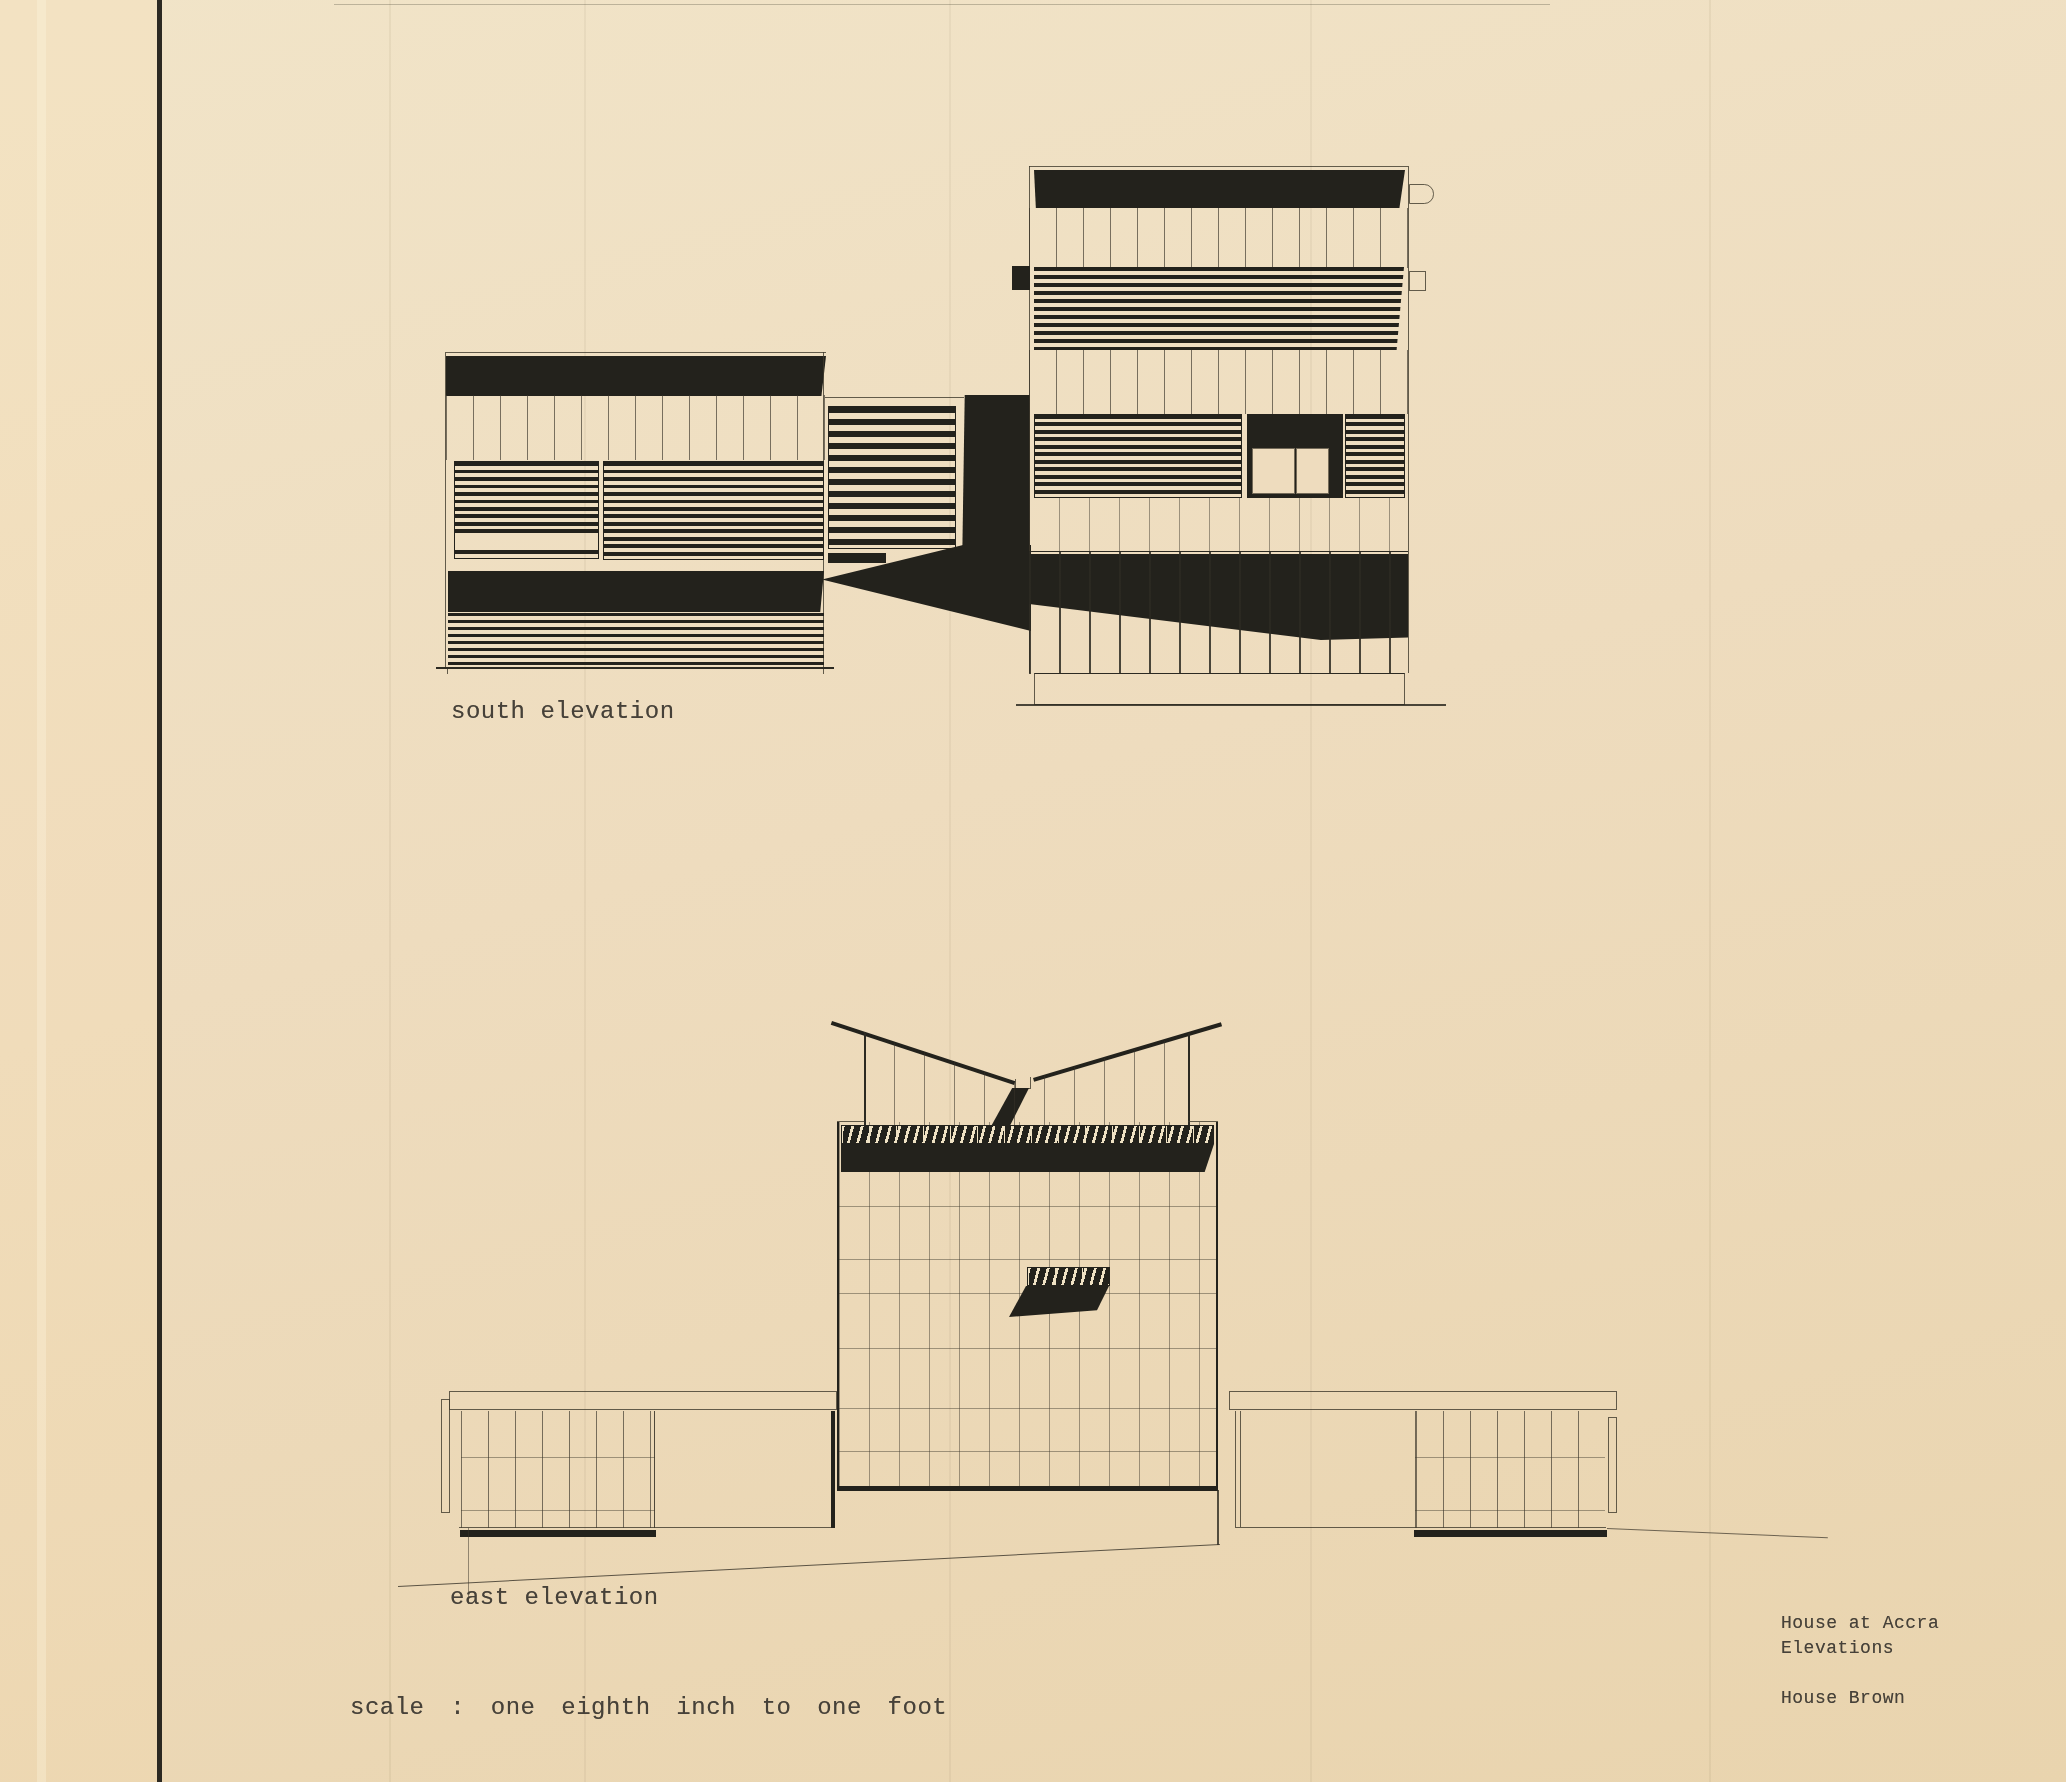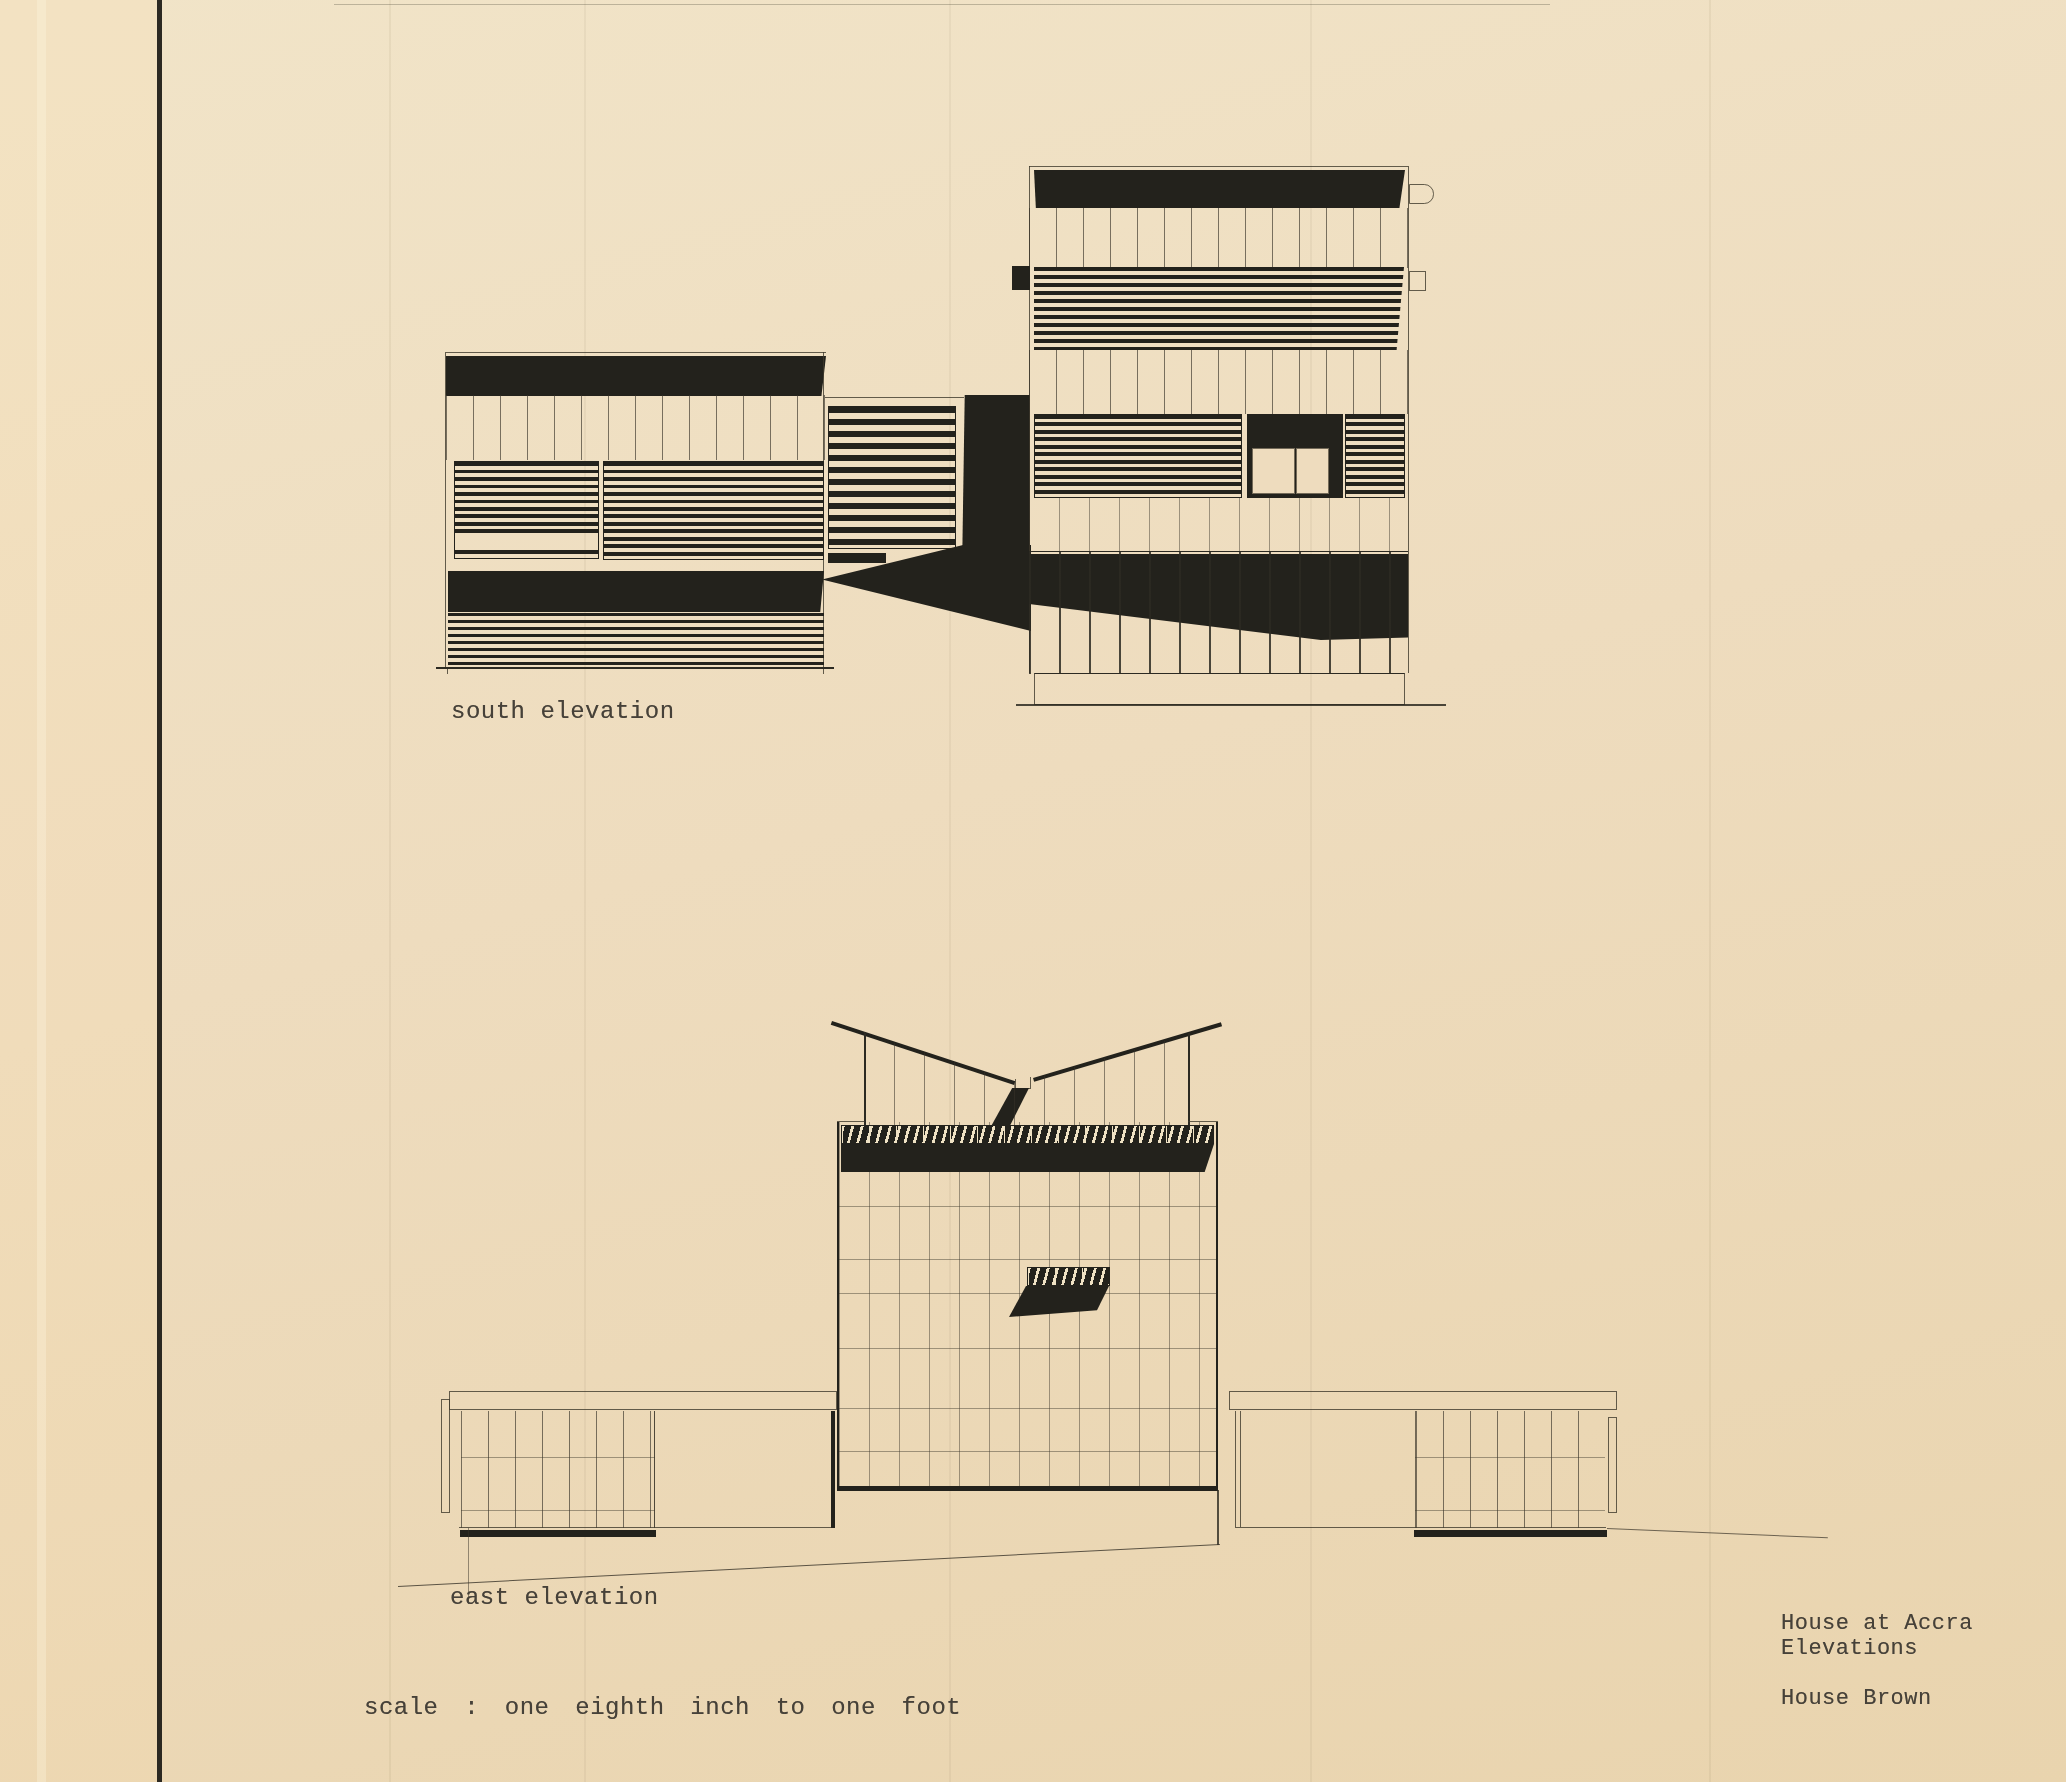--- a/index.html
+++ b/index.html
@@ -23,21 +23,21 @@
   .vlines55{background:repeating-linear-gradient(90deg,rgba(55,50,40,0.55) 0 1.1px,rgba(0,0,0,0) 1.1px 30px);}
   .vlines55f{background:repeating-linear-gradient(90deg,rgba(55,50,40,0.45) 0 1.1px,rgba(0,0,0,0) 1.1px 30px);}
   
   .louverband{background:
       repeating-linear-gradient(90deg,#efe2c4 0 1.1px,rgba(0,0,0,0) 1.1px 27px),
       repeating-linear-gradient(105deg,#efe2c4 0 2.7px,rgba(0,0,0,0) 2.7px 9.1px);
       background-color:var(--ink);border:1.1px solid var(--ink);box-sizing:border-box;}
   .posts{background:repeating-linear-gradient(90deg,rgba(44,42,34,0.85) 0 2.2px,rgba(0,0,0,0) 2.2px 30px);}
   .label{color:var(--text);font-size:24px;letter-spacing:0.5px;white-space:pre;
          text-shadow:0 0 0.5px rgba(60,55,45,0.45);}
-  .titleblock{color:var(--text);font-size:22px;line-height:25px;letter-spacing:0.5px;
+  .titleblock{color:var(--text);font-size:18px;line-height:25px;letter-spacing:0.5px;
          text-shadow:0 0 0.5px rgba(60,55,45,0.45);}
 </style>
 </head>
 <body>
 
 <div class="sheet">
 
   <div class="abs" style="left:0;top:0;width:160px;height:1783px;background:rgba(255,220,160,0.14);"></div>
   <div class="abs" style="left:37px;top:0;width:8.6px;height:1783px;background:rgba(255,248,230,0.30);"></div>
   <div class="abs" style="left:157px;top:0;width:4.8px;height:1783px;background:#1f1d17;opacity:0.94;"></div>
@@ -154,21 +154,21 @@
     <div class="abs ink" style="left:1414px;top:1530px;width:193px;height:6.5px;"></div>
     <div class="abs lineborder" style="left:1608px;top:1417px;width:9.1px;height:96px;"></div>
 
     <div class="abs" style="left:398px;top:1586px;width:823px;height:1.1px;background:rgba(55,50,40,0.8);transform:rotate(-2.93deg);transform-origin:left center;"></div>
     <div class="abs" style="left:1607px;top:1528px;width:221px;height:1.1px;background:rgba(55,50,40,0.7);transform:rotate(2.4deg);transform-origin:left center;"></div>
     <div class="abs" style="left:468px;top:1528px;width:1.1px;height:76px;background:rgba(55,50,40,0.5);"></div>
 
     <div class="abs label" style="left:450px;top:1584px;">east elevation</div>
   </section>
 
-  <div class="abs label" style="left:364px;top:1694px;word-spacing:10.8px;">scale : one eighth inch to one foot</div>
+  <div class="abs label" style="left:350px;top:1694px;word-spacing:10.8px;">scale : one eighth inch to one foot</div>
 
   <div class="abs titleblock" style="left:1781px;top:1611px;">
     <div>House at Accra</div>
     <div>Elevations</div>
   </div>
   <div class="abs titleblock" style="left:1781px;top:1686px;">House Brown</div>
 
 </div>
 
 

